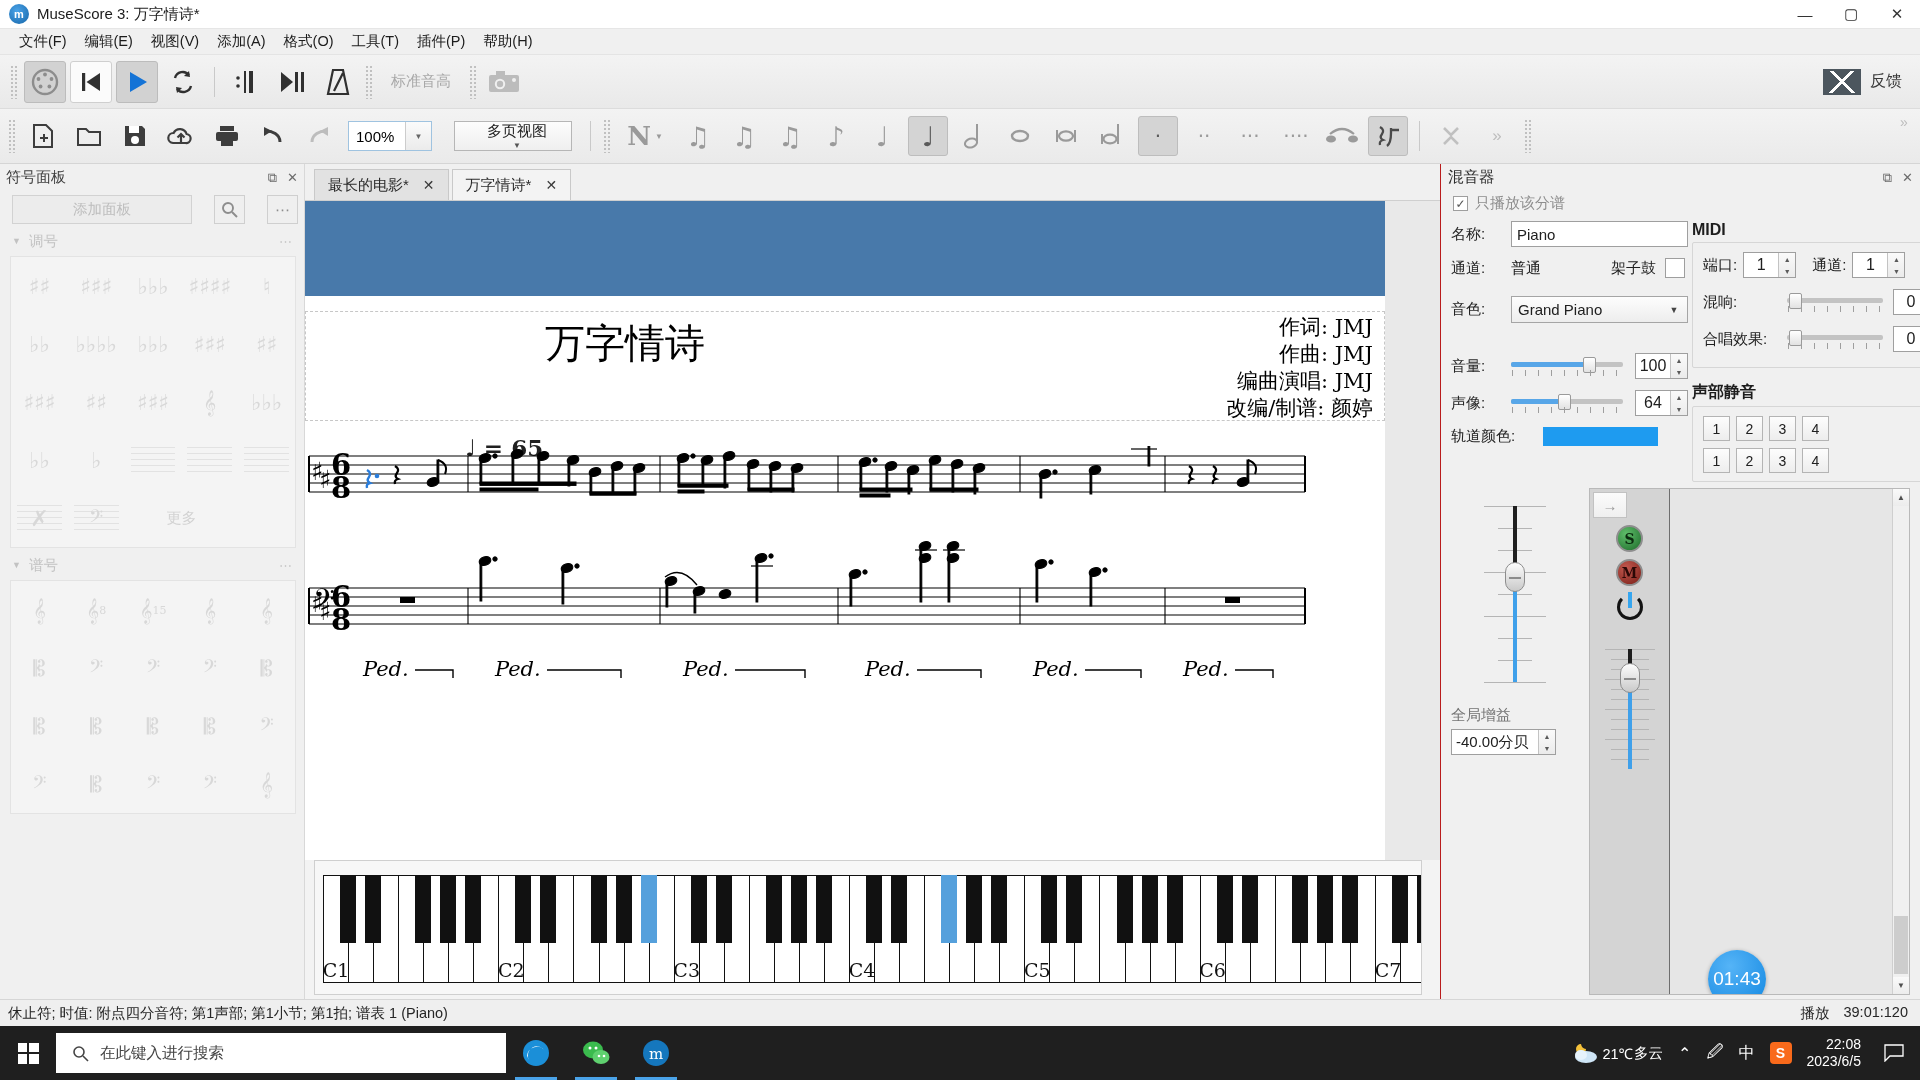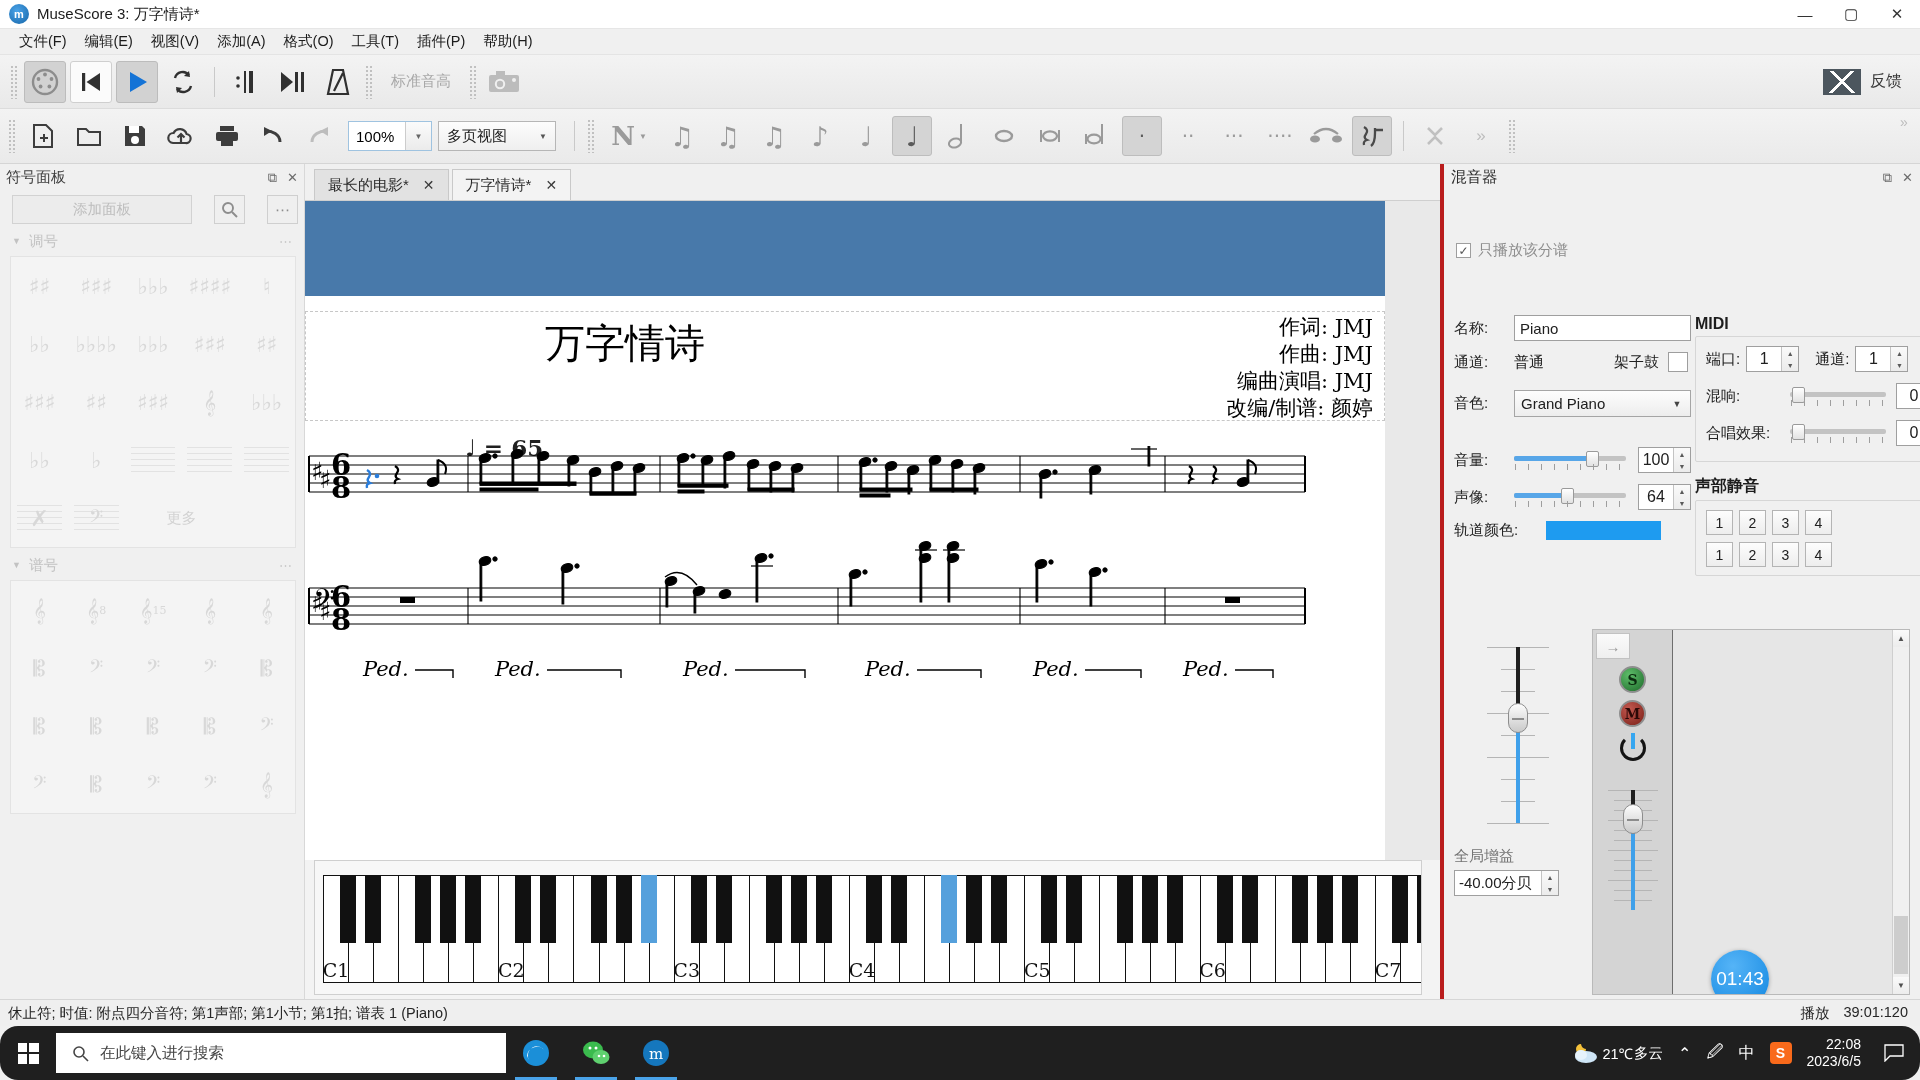--- a/index.html
+++ b/index.html
@@ -65,22 +65,22 @@
   .tbtn.on{ background:#d4d4d4; border-color:#bdbdbd; }
   .tbtn.dim{ color:#bdbdbd; }
   .zoombox{ display:flex; align-items:center; height:30px; border:1px solid #9fc3e0;
      background:#fff; width:84px; margin-left:6px; }
   .zoombox input{ border:0; outline:0; width:56px; font-size:15px; padding-left:7px;
      font-family:"Liberation Sans",sans-serif; background:transparent; }
   .zoombox .arrow{ width:26px;height:28px; background:linear-gradient(#fbfbfb,#ebebeb);
      border-left:1px solid #ccc; display:flex;align-items:center;justify-content:center;
      font-size:8px;color:#666;}
   .viewbox{ display:flex; align-items:center; height:30px; border:1px solid #b6b6b6;
-     background:linear-gradient(#fdfdfd,#efefef); width:118px; margin-left:6px;
-     padding-left:8px; font-size:15px; color:#222; justify-content:space-between; }
+     background:linear-gradient(#fdfdfd,#efefef); width:118px; margin-left:22px;
+     padding-left:8px; font-size:15px; color:#222; justify-content:space-between;flex-direction:column; }
   .viewbox .arrow{ width:24px; text-align:center; font-size:8px; color:#555; }
   .notegly{ font-family:"DejaVu Sans","DejaVu Serif",serif; font-size:27px; line-height:1;
      color:#9a9a9a; }
   .notegly.dark{ color:#5a5a5a; }
 
   
   .body{ flex:1; display:flex; min-height:0; }
 
   
   .palette{ width:305px; background:#f0f0f0; display:flex; flex-direction:column;
@@ -149,22 +149,22 @@
   .bkey{ position:absolute; top:0; width:16px; height:68px; background:#111; z-index:3; }
   .bkey.lit{ background:#55a0dc; }
 
   
   .statusbar{ height:27px; background:#efefef; border-top:1px solid #d6d6d6;
      display:flex; align-items:center; padding:0 12px 0 8px; font-size:14.5px; color:#262626;
      flex:none; }
   .statusbar .right{ margin-left:auto; display:flex; gap:14px; }
 
   
-  .mixer{ width:480px; background:#f0f0f0; border-left:4px solid #b91c1c;
-     display:flex; flex-direction:column; padding:0 0 0 0;gap:47px; }
+  .mixer{ width:480px; background:#f0f0f0; border-left:1px solid #b91c1c;
+     display:flex; flex-direction:column; padding:0 0 0 0; }
   .mx-head{ height:27px; display:flex; align-items:center; padding:0 7px;
      font-size:15.5px; color:#2d2d2d; }
   .mx-head .tools{ margin-left:auto; display:flex; gap:10px; font-size:13px; color:#6b6b6b; }
   .mx-check{ display:flex; align-items:center; gap:7px; padding:3px 0 8px 12px;
      font-size:15px; color:#8e8e8e; }
   .chkbox{ width:15px;height:15px;border:1px solid #9e9e9e;background:#fff;
      display:flex;align-items:center;justify-content:center;font-size:12px;color:#555;}
   .mx-cols{ display:flex; gap:4px; padding:0 10px; }
   .mx-left{ width:250px; }
   .mx-right{ flex:1; }
@@ -243,21 +243,21 @@
   .scrollbar .arr.bot{ position:absolute; bottom:0; left:0; right:0; }
   .scrollbar .thumb{ position:absolute; left:1px; right:1px; bottom:20px; height:58px;
      background:#cdcdcd; }
   .timebubble{ position:absolute; width:58px;height:58px;border-radius:50%;
      background:radial-gradient(circle at 38% 28%,#55b4f7,#1186e0);
      color:#fff; font-size:19px; display:flex; align-items:center; justify-content:center;
      box-shadow:0 1px 4px rgba(0,0,0,.3); }
 
   
   .taskbar{ height:54px; background:#1f1f1f; display:flex; align-items:center; flex:none;
-     color:#fff;border-radius:18px; }
+     color:#fff; }
   .start{ width:56px;height:54px; display:flex; align-items:center; justify-content:center; }
   .winlogo{ width:21px;height:21px; display:grid; grid-template-columns:1fr 1fr;
      grid-template-rows:1fr 1fr; gap:2.5px; }
   .winlogo i{ background:#fff; display:block; }
   .tsearch{ width:450px; height:40px; background:#fff; display:flex; align-items:center;
      gap:11px; padding-left:16px; color:#444; font-size:15.5px; }
   .tapp{ width:60px; height:54px; display:flex; align-items:center; justify-content:center;
      position:relative; }
   .tapp .under{ position:absolute; bottom:0; left:9px; right:9px; height:3px;
      background:#4aa3e8; }

